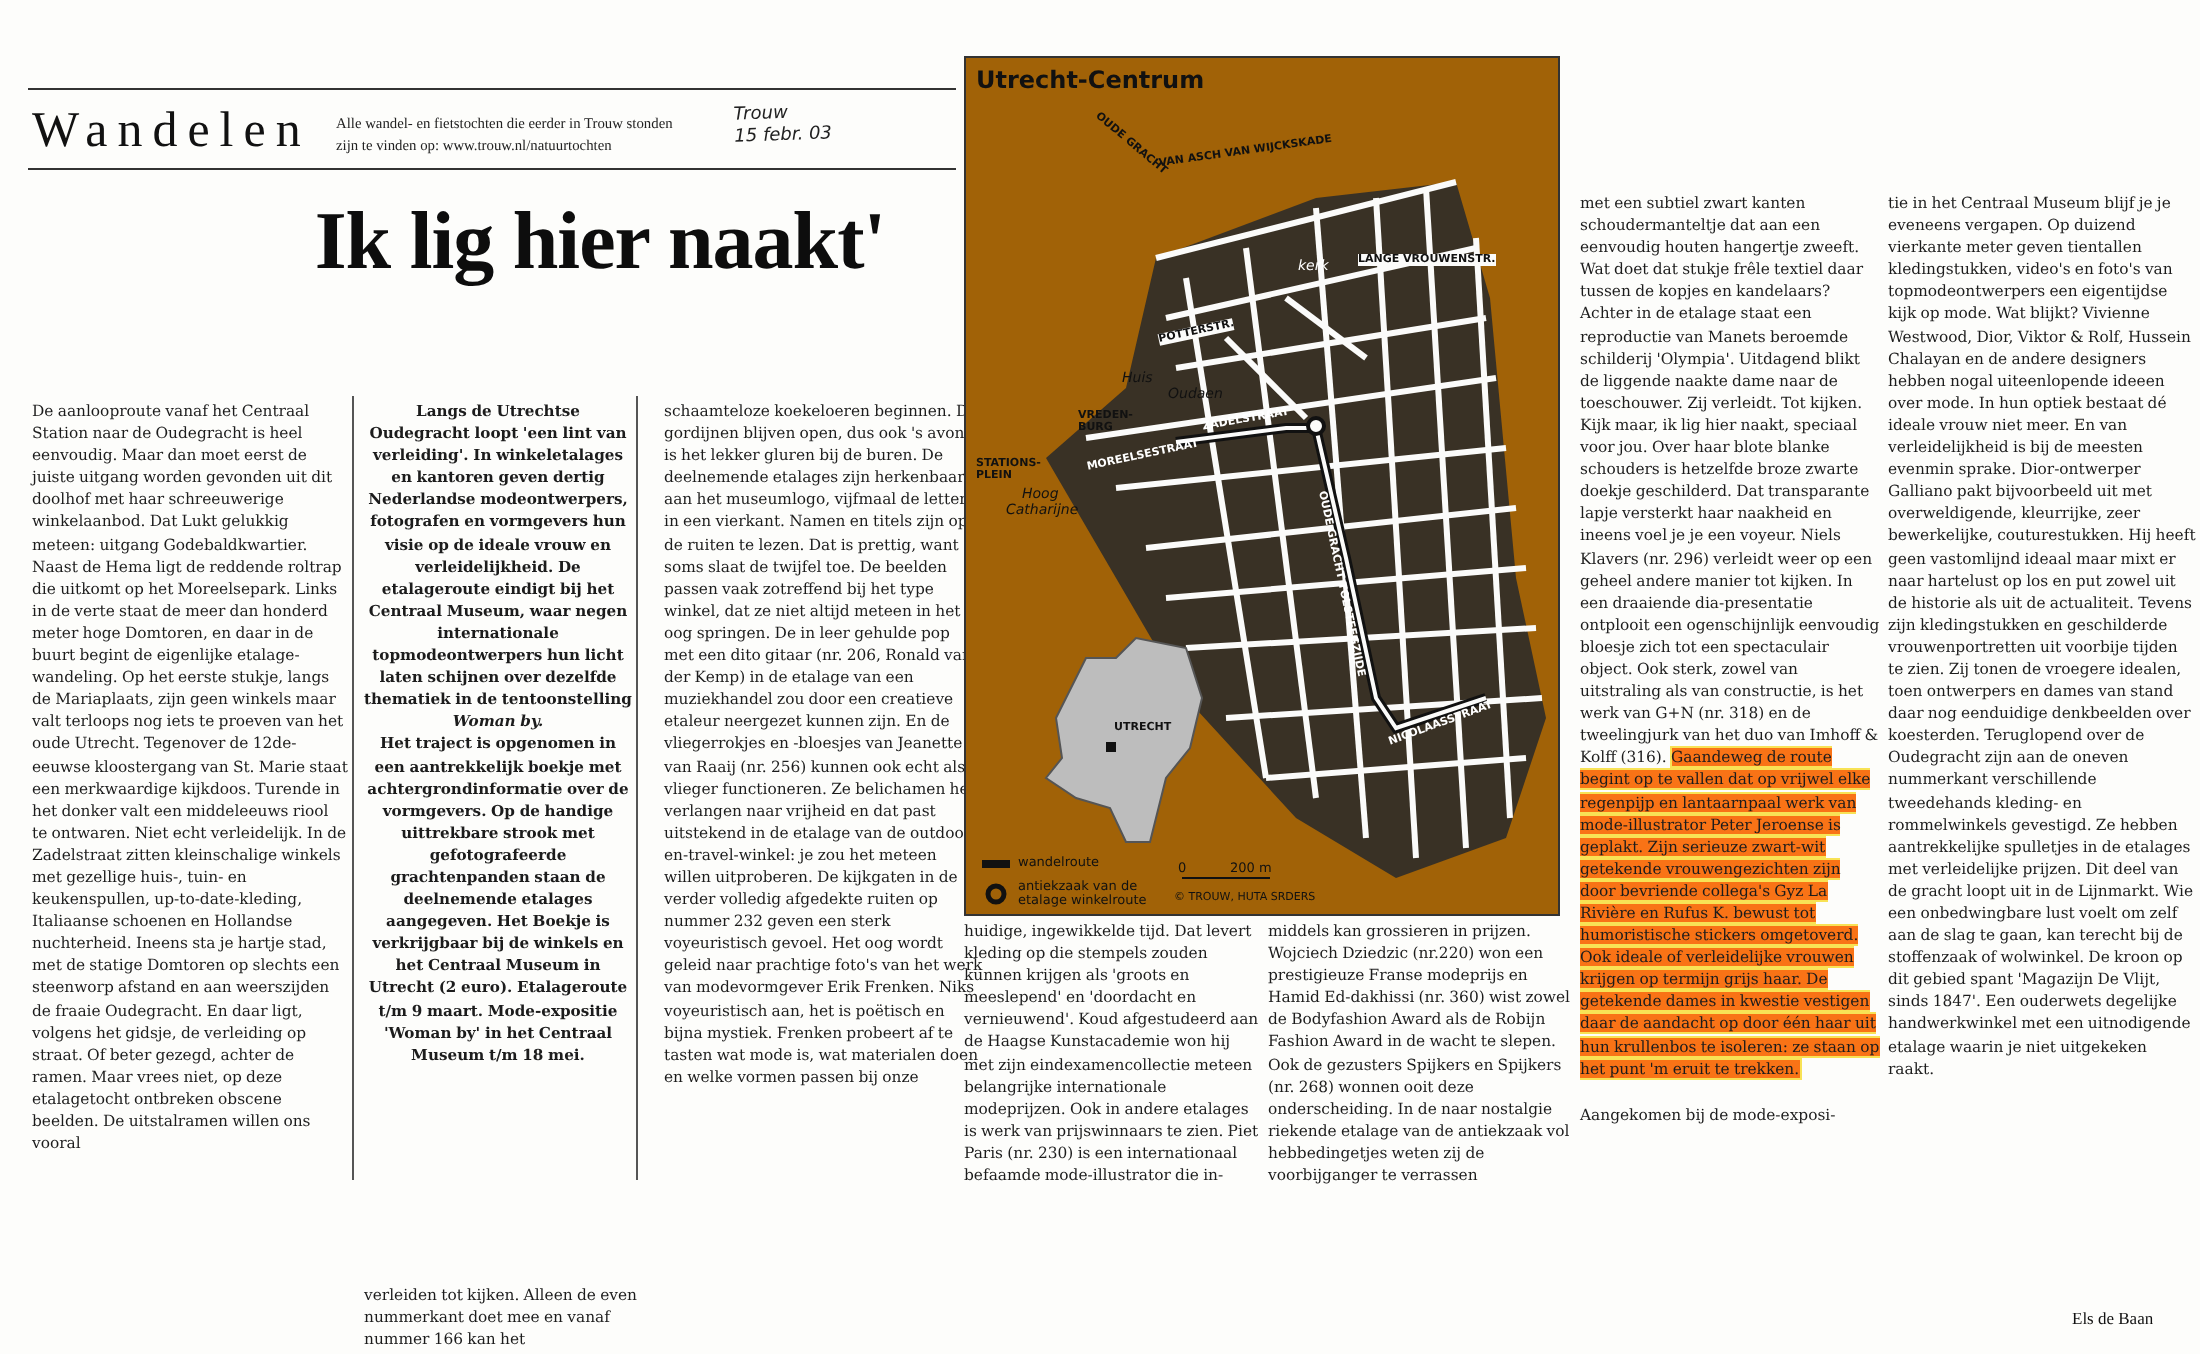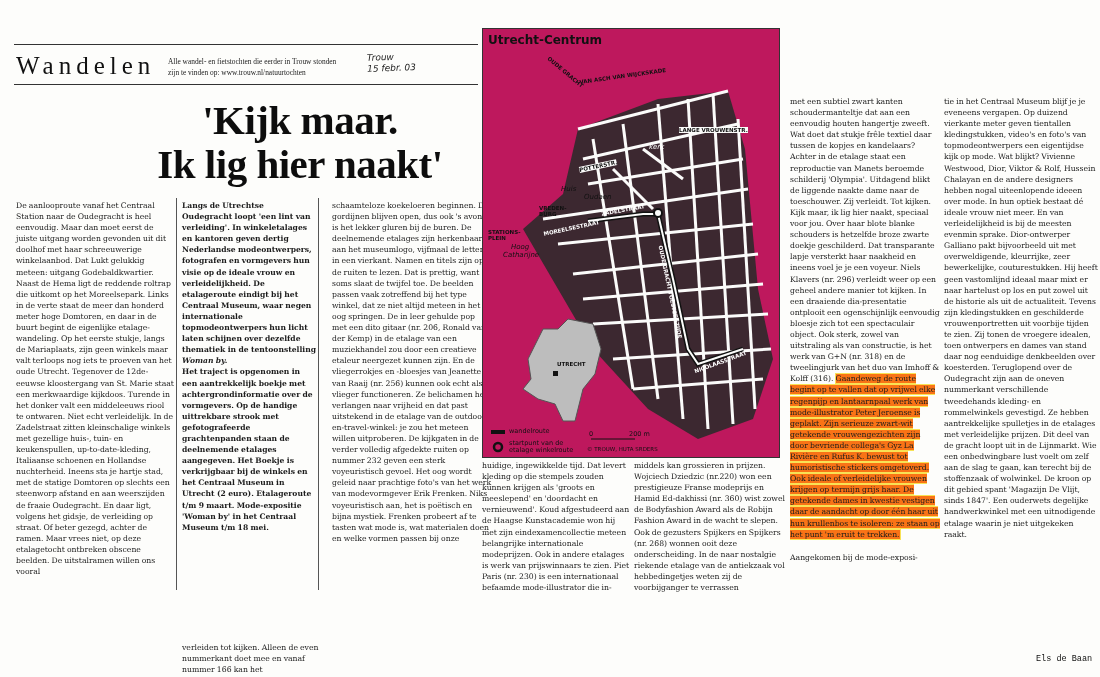--- a/index.html
+++ b/index.html
@@ -25,61 +25,60 @@
     position:absolute; left:120px; top:98px; width:360px; text-align:center;
     font-family:"Liberation Serif", serif; font-weight:bold; font-size:41px; line-height:44px;
     letter-spacing:-0.5px; color:#0d0d0d;
   }
   .col {
     position:absolute; font-family:"DejaVu Serif", serif;
     font-size:7.7px; line-height:11.1px; color:#1c1c1c;
     text-align:left; word-spacing:-0.3px;
   }
   .col p { margin:0; }
-  .intro { font-weight:bold; font-size:7.6px; }
+  .intro { text-align:center; font-weight:bold; font-size:7.6px; }
   .intro em { font-style:italic; }
   .hl { background:#f97316; box-shadow:0 0 0 1px #f8e255; }
   .vline { position:absolute; width:1px; background:#555; }
   #map {
     position:absolute; left:482px; top:28px; width:296px; height:428px;
-    border:1px solid #333; background:#be185d; overflow:hidden;
+    border:1px solid #333; background:#a16207; overflow:hidden;
   }
   #map-title {
     position:absolute; left:5px; top:4px; font-family:"DejaVu Sans", sans-serif;
     font-weight:bold; font-size:12px; color:#111;
   }
   .maplabel {
     position:absolute; font-family:"DejaVu Sans", sans-serif; font-size:5.5px; color:#111;
     white-space:nowrap; font-weight:bold;
   }
   .maplabel.it { font-style:italic; font-weight:normal; font-size:7px; }
   .legend-text { position:absolute; font-family:"DejaVu Sans", sans-serif; font-size:6.5px; color:#111; line-height:7px; }
   #byline {
-    position:absolute; left:1036px; top:654px; font-family:Liberation Mono, monospace;
+    position:absolute; left:1036px; top:654px; font-family:Liberation Serif, serif;
     font-size:8.5px; color:#111;
   }
 </style>
 </head>
 <body>
 
 <div class="rule" style="top:44px; width:464px;"></div>
 <div class="rule" style="top:84px; width:464px;"></div>
 
 <div id="section-title">Wandelen</div>
 <div id="header-note">
   <div>Alle wandel- en fietstochten die eerder in Trouw stonden</div>
   <div>zijn te vinden op: www.trouw.nl/natuurtochten</div>
 </div>
 <div id="handwritten">
   <div>Trouw</div>
   <div>15 febr. 03</div>
 </div>
 
 <div id="headline">
-  <div>'Kijk maar.</div>
   <div>Ik lig hier naakt'</div>
 </div>
 
 <div class="col" style="left:16px; top:200px; width:158px; height:420px;">
   <p>De aanlooproute vanaf het Centraal Station naar de Oudegracht is heel eenvoudig. Maar dan moet eerst de juiste uitgang worden gevonden uit dit doolhof met haar schreeuwerige winkelaanbod. Dat Lukt gelukkig meteen: uitgang Godebaldkwartier. Naast de Hema ligt de reddende roltrap die uitkomt op het Moreelsepark. Links in de verte staat de meer dan honderd meter hoge Domtoren, en daar in de buurt begint de eigenlijke etalage-wandeling. Op het eerste stukje, langs de Mariaplaats, zijn geen winkels maar valt terloops nog iets te proeven van het oude Utrecht. Tegenover de 12de-eeuwse kloostergang van St. Marie staat een merkwaardige kijkdoos. Turende in het donker valt een middeleeuws riool te ontwaren. Niet echt verleidelijk. In de Zadelstraat zitten kleinschalige winkels met gezellige huis-, tuin- en keukenspullen, up-to-date-kleding, Italiaanse schoenen en Hollandse nuchterheid. Ineens sta je hartje stad, met de statige Domtoren op slechts een steenworp afstand en aan weerszijden de fraaie Oudegracht. En daar ligt, volgens het gidsje, de verleiding op straat. Of beter gezegd, achter de ramen. Maar vrees niet, op deze etalagetocht ontbreken obscene beelden. De uitstalramen willen ons vooral</p>
 </div>
 
 <div class="col intro" style="left:182px; top:200px; width:134px;">
   <p>Langs de Utrechtse Oudegracht loopt 'een lint van verleiding'. In winkeletalages en kantoren geven dertig Nederlandse modeontwerpers, fotografen en vormgevers hun visie op de ideale vrouw en verleidelijkheid. De etalageroute eindigt bij het Centraal Museum, waar negen internationale topmodeontwerpers hun licht laten schijnen over dezelfde thematiek in de tentoonstelling</p>
   <p><em>Woman by.</em></p>
@@ -132,39 +131,39 @@
 
     <rect x="8" y="401" width="14" height="4" fill="#111"></rect>
     <circle cx="15" cy="418" r="4" fill="none" stroke="#111" stroke-width="2.5"></circle>
 
     <line x1="108" y1="410" x2="152" y2="410" stroke="#111" stroke-width="1"></line>
   </svg>
   <div class="maplabel" style="left:96px; top:44px; transform:rotate(-8deg);">VAN ASCH VAN WIJCKSKADE</div>
   <div class="maplabel" style="left:60px; top:40px; transform:rotate(40deg);">OUDE GRACHT</div>
   <div class="maplabel" style="left:196px; top:98px; background:#fbfbfa;">LANGE VROUWENSTR.</div>
   <div class="maplabel" style="left:96px; top:134px; background:#fbfbfa; transform:rotate(-12deg);">POTTERSTR.</div>
-  <div class="maplabel it" style="left:166px; top:114px; color:#fff;">kerk</div>
+  <div class="maplabel it" style="left:166px; top:100px; color:#fff;">kerk</div>
   <div class="maplabel it" style="left:78px; top:156px;">Huis</div>
   <div class="maplabel it" style="left:59px; top:164px;margin-left:42px;">Oudaen</div>
   <div class="maplabel" style="left:56px; top:176px; white-space:pre;">VREDEN-
 BURG</div>
   <div class="maplabel" style="left:5px; top:200px; white-space:pre;">STATIONS-
 PLEIN</div>
   <div class="maplabel it" style="left:28px; top:214px;">Hoog</div>
   <div class="maplabel it" style="left:20px; top:222px;">Catharijne</div>
   <div class="maplabel" style="left:118px; top:178px; color:#fff; transform:rotate(-10deg);">ZADELSTRAAT</div>
   <div class="maplabel" style="left:60px; top:196px; color:#fff; transform:rotate(-12deg);">MOREELSESTRAAT</div>
   <div class="maplabel" style="left:140px; top:260px; color:#fff; transform:rotate(78deg);">OUDE GRACHT TOLSTEEGZIJDE</div>
   <div class="maplabel" style="left:210px; top:330px; color:#fff; transform:rotate(-20deg);">NICOLAASSTRAAT</div>
   <div class="maplabel" style="left:74px; top:332px;">UTRECHT</div>
   <div class="legend-text" style="left:26px; top:399px;">wandelroute</div>
-  <div class="legend-text" style="left:26px; top:411px;">startpunt van de</div>
+  <div class="legend-text" style="left:26px; top:411px;">antiekzaak van de</div>
   <div class="legend-text" style="left:26px; top:418px;">etalage winkelroute</div>
   <div class="legend-text" style="left:106px; top:402px;">0</div>
-  <div class="legend-text" style="left:146px; top:402px;text-align:center;">200 m</div>
+  <div class="legend-text" style="left:132px; top:402px;text-align:center;">200 m</div>
   <div class="legend-text" style="left:104px; top:417px; font-size:5.5px;">© TROUW, HUTA SRDERS</div>
 </div>
 
 <div class="col" style="left:482px; top:460px; width:150px;">
   <p>huidige, ingewikkelde tijd. Dat levert kleding op die stempels zouden kunnen krijgen als 'groots en meeslepend' en 'doordacht en vernieuwend'. Koud afgestudeerd aan de Haagse Kunstacademie won hij met zijn eindexamencollectie meteen belangrijke internationale modeprijzen. Ook in andere etalages is werk van prijswinnaars te zien. Piet Paris (nr. 230) is een internationaal befaamde mode-illustrator die in-</p>
 </div>
 
 <div class="col" style="left:634px; top:460px; width:152px;">
   <p>middels kan grossieren in prijzen. Wojciech Dziedzic (nr.220) won een prestigieuze Franse modeprijs en Hamid Ed-dakhissi (nr. 360) wist zowel de Bodyfashion Award als de Robijn Fashion Award in de wacht te slepen. Ook de gezusters Spijkers en Spijkers (nr. 268) wonnen ooit deze onderscheiding. In de naar nostalgie riekende etalage van de antiekzaak vol hebbedingetjes weten zij de voorbijganger te verrassen</p>
 </div>

